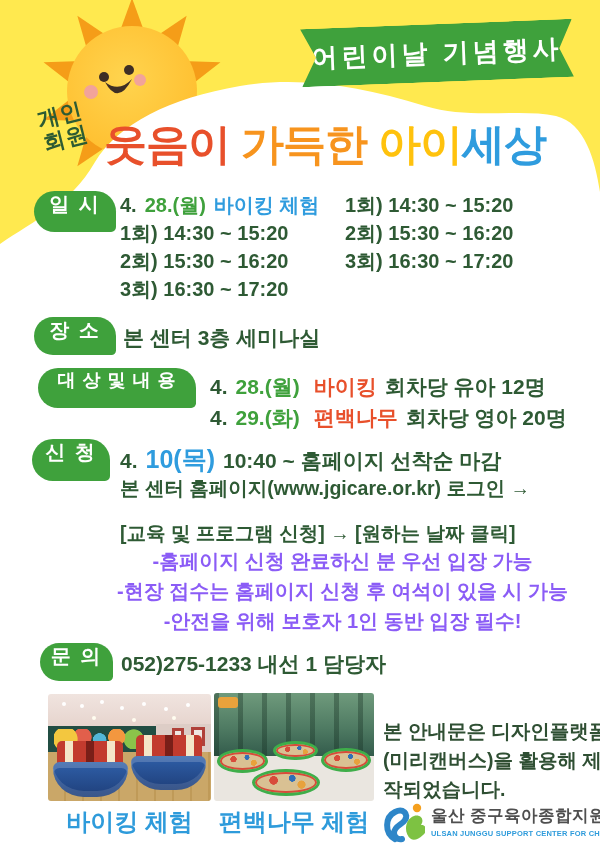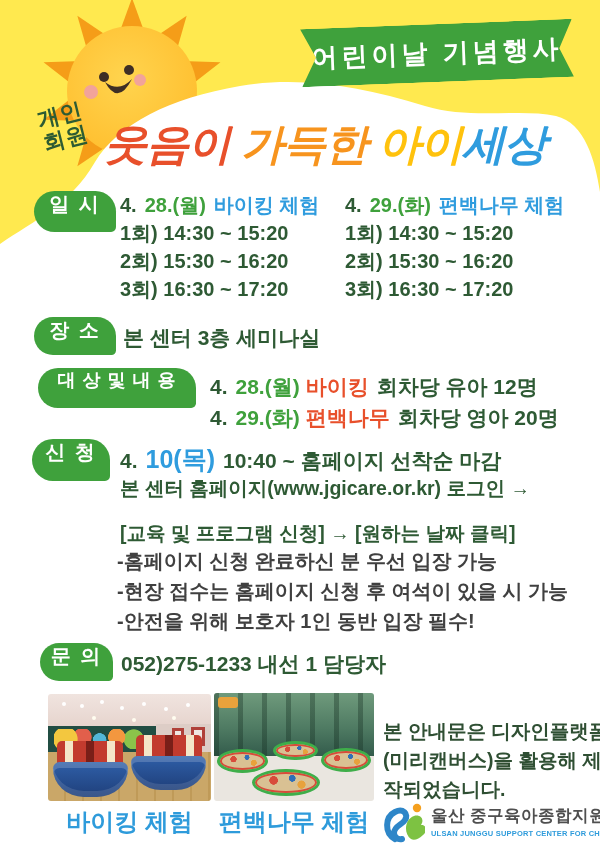--- a/index.html
+++ b/index.html
@@ -9,45 +9,45 @@
 
   
   .header-svg { position:absolute; left:0; top:0; }
   .badge { position:absolute; left:40px; top:103px; transform:rotate(-14deg);
            color:#2d5b33; font-weight:800; font-size:22px; line-height:24px; letter-spacing:1px; }
   .banner { position:absolute; left:301px; top:24px; width:272px; height:58px; background:#3fa13c;
             clip-path:polygon(0 0,100% 0,95% 50%,100% 100%,0 100%,5.5% 50%);
             transform:rotate(-2.2deg); display:flex; align-items:center; justify-content:center; }
   .banner span { color:#fff; font-weight:800; font-size:26px; letter-spacing:4px; }
   .title { position:absolute; left:104px; top:116px; width:492px; font-weight:900; font-size:43px;
-           letter-spacing:-1px; white-space:nowrap;font-style:italic; }
+           letter-spacing:-1px; white-space:nowrap; }
   .t-red    { color:#e8502b; }
   .t-orange { color:#f7941e; }
   .t-yellow { color:#ffc20d; }
   .t-blue   { color:#2f9cde; }
   .t-green  { color:#3fa13c; }
   .t-dark   { color:#2e5a34; }
 
   
   .pill { position:absolute; background:#3fa13c; color:#fff; font-weight:800;
           display:flex; justify-content:center;
           border-radius:21px 21px 5px 21px; font-size:20px; letter-spacing:2px; white-space:nowrap; }
 
   .bodytext { font-size:21px; font-weight:700; color:#2e5a34; white-space:nowrap; }
   .sp  { margin-left:8px; }
-  .sp2 { margin-left:6px; }
+  .sp2 { margin-left:14px; }
 
   .sched-col { position:absolute; top:191px; line-height:28px; }
   .sched-col div { font-size:20px; font-weight:700; white-space:nowrap; }
 
   .apply-date { font-size:25px; font-weight:800; }
   .apply-small { position:absolute; left:120px; line-height:25px; font-size:19.5px; font-weight:700;
                  color:#2e5a34; white-space:nowrap; }
   .notice-lines { position:absolute; left:117px; top:546px; line-height:30px; }
-  .notice-lines div { font-size:20px; font-weight:700; color:#404040; white-space:nowrap; }
+  .notice-lines div { font-size:20px; font-weight:700; color:#8b5cf6; white-space:nowrap;text-align:center; }
 
   
   .photo { position:absolute; border-radius:3px; overflow:hidden; }
   .caption { position:absolute; font-size:24px; font-weight:800; color:#2e9bdb; text-align:center; white-space:nowrap; }
 
   
   .vk-ceiling { position:absolute; left:0; top:0; width:100%; height:40%;
                 background:linear-gradient(180deg,#f0e4df,#e3cfc8); }
   .vk-lights { position:absolute; left:14px; top:8px; width:4px; height:4px; border-radius:50%; background:#fff;
                box-shadow:18px 2px 0 #fff, 38px -2px 0 #fff, 58px 4px 0 #fff, 80px 0 0 #fff,
@@ -143,21 +143,20 @@
   <div class="pill" style="left:34px; top:191px; width:82px; height:41px;">
     <span>일 시</span>
   </div>
   <div class="sched-col" style="left:120px;">
     <div><span class="t-dark">4.</span><span class="t-green sp">28.(월)</span><span class="t-blue sp">바이킹 체험</span></div>
     <div class="t-dark">1회) 14:30 ~ 15:20</div>
     <div class="t-dark">2회) 15:30 ~ 16:20</div>
     <div class="t-dark">3회) 16:30 ~ 17:20</div>
   </div>
   <div class="sched-col" style="left:345px;">
-    <div><span class="t-dark">4.</span><span class="t-green sp">29.(화)</span><span class="t-blue sp">편백나무 체험</span></div>
     <div class="t-dark">1회) 14:30 ~ 15:20</div>
     <div class="t-dark">2회) 15:30 ~ 16:20</div>
     <div class="t-dark">3회) 16:30 ~ 17:20</div>
   </div>
 
   <div class="pill" style="left:34px; top:317px; width:82px; height:38px;">
     <span>장 소</span>
   </div>
   <div class="bodytext" style="position:absolute; left:123px; top:324px;">본 센터 3층 세미나실</div>
 

